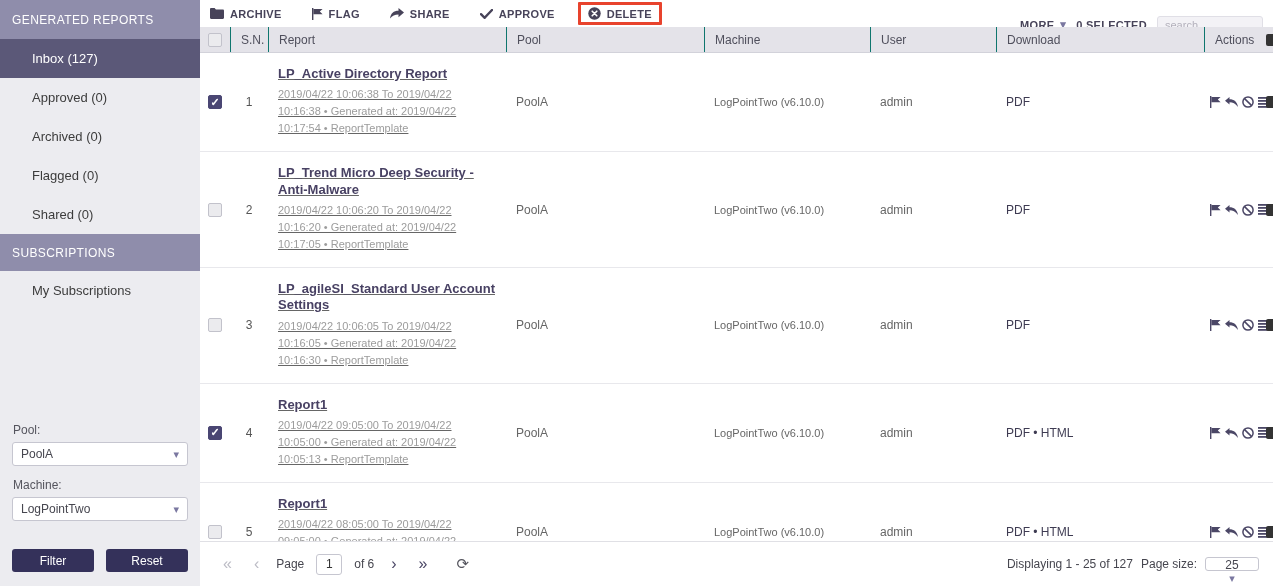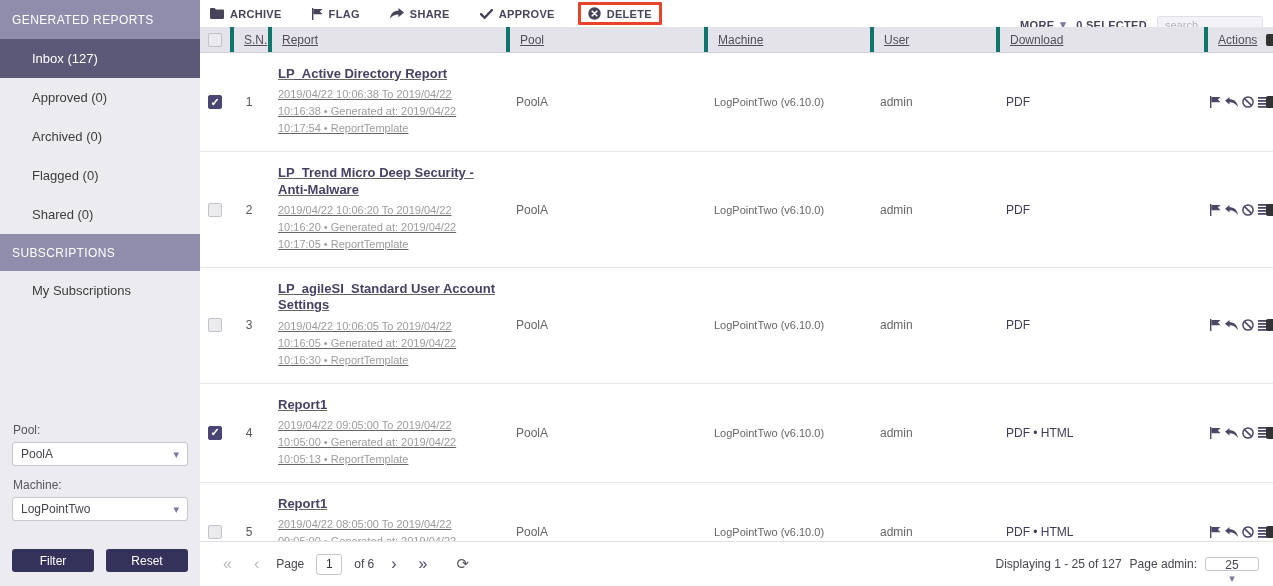--- a/index.html
+++ b/index.html
@@ -63,21 +63,21 @@
   }
   .search-input::placeholder { color:#b3b1bc; }
 
   .grid-row { display:grid; grid-template-columns:30px 38px 238px 198px 166px 126px 208px 1fr; }
 
   .thead {
     height:26px; flex-shrink:0; background:#e4e3e9; align-items:center;
     font-size:12px; color:#4f4f5c; border-bottom:1px solid #d2d2da; position:relative;
   }
   .th { padding:0 10px; height:100%; display:flex; align-items:center; }
-  .th + .th { border-left:4px solid #0f766e;text-decoration:underline; }
+  .th + .th { border-left:1px solid #0f766e; }
   .th-check { justify-content:center; padding:0; }
 
   .tbody { flex:1; overflow:hidden; }
   .trow { background:#fff; border-bottom:1px solid #e8e8ec; align-items:center; position:relative; }
   .cell { font-size:12px; color:#666; padding:0 10px; }
   .c-check { display:flex; justify-content:center; padding:0; }
   .c-sn { text-align:center; padding:0; color:#555; }
   .c-report { padding:13px 10px 14px 10px;text-decoration:underline; }
   .r-title { font-size:13px; font-weight:bold; color:#484163; line-height:1.25; margin-bottom:4px; cursor:pointer; }
   .r-details { font-size:11px; color:#9c9c9c; line-height:1.55; }
@@ -449,21 +449,21 @@
         <span class="pg-btn disabled">‹</span>
         <span class="pg-label">Page</span>
         <input class="pg-input" type="text" value="1" style="">
         <span class="pg-label">of 6</span>
         <span class="pg-btn">›</span>
         <span class="pg-btn">»</span>
         <span class="pg-refresh">⟳</span>
       </div>
       <div class="pager-right">
         <span>Displaying 1 - 25 of 127</span>
-        <span>Page admin:</span>
+        <span>Page size:</span>
         <div class="select small">
           <span>25</span>
           <span class="caret">▾</span>
         </div>
       </div>
     </div>
 
   </main>
 </div>
 

